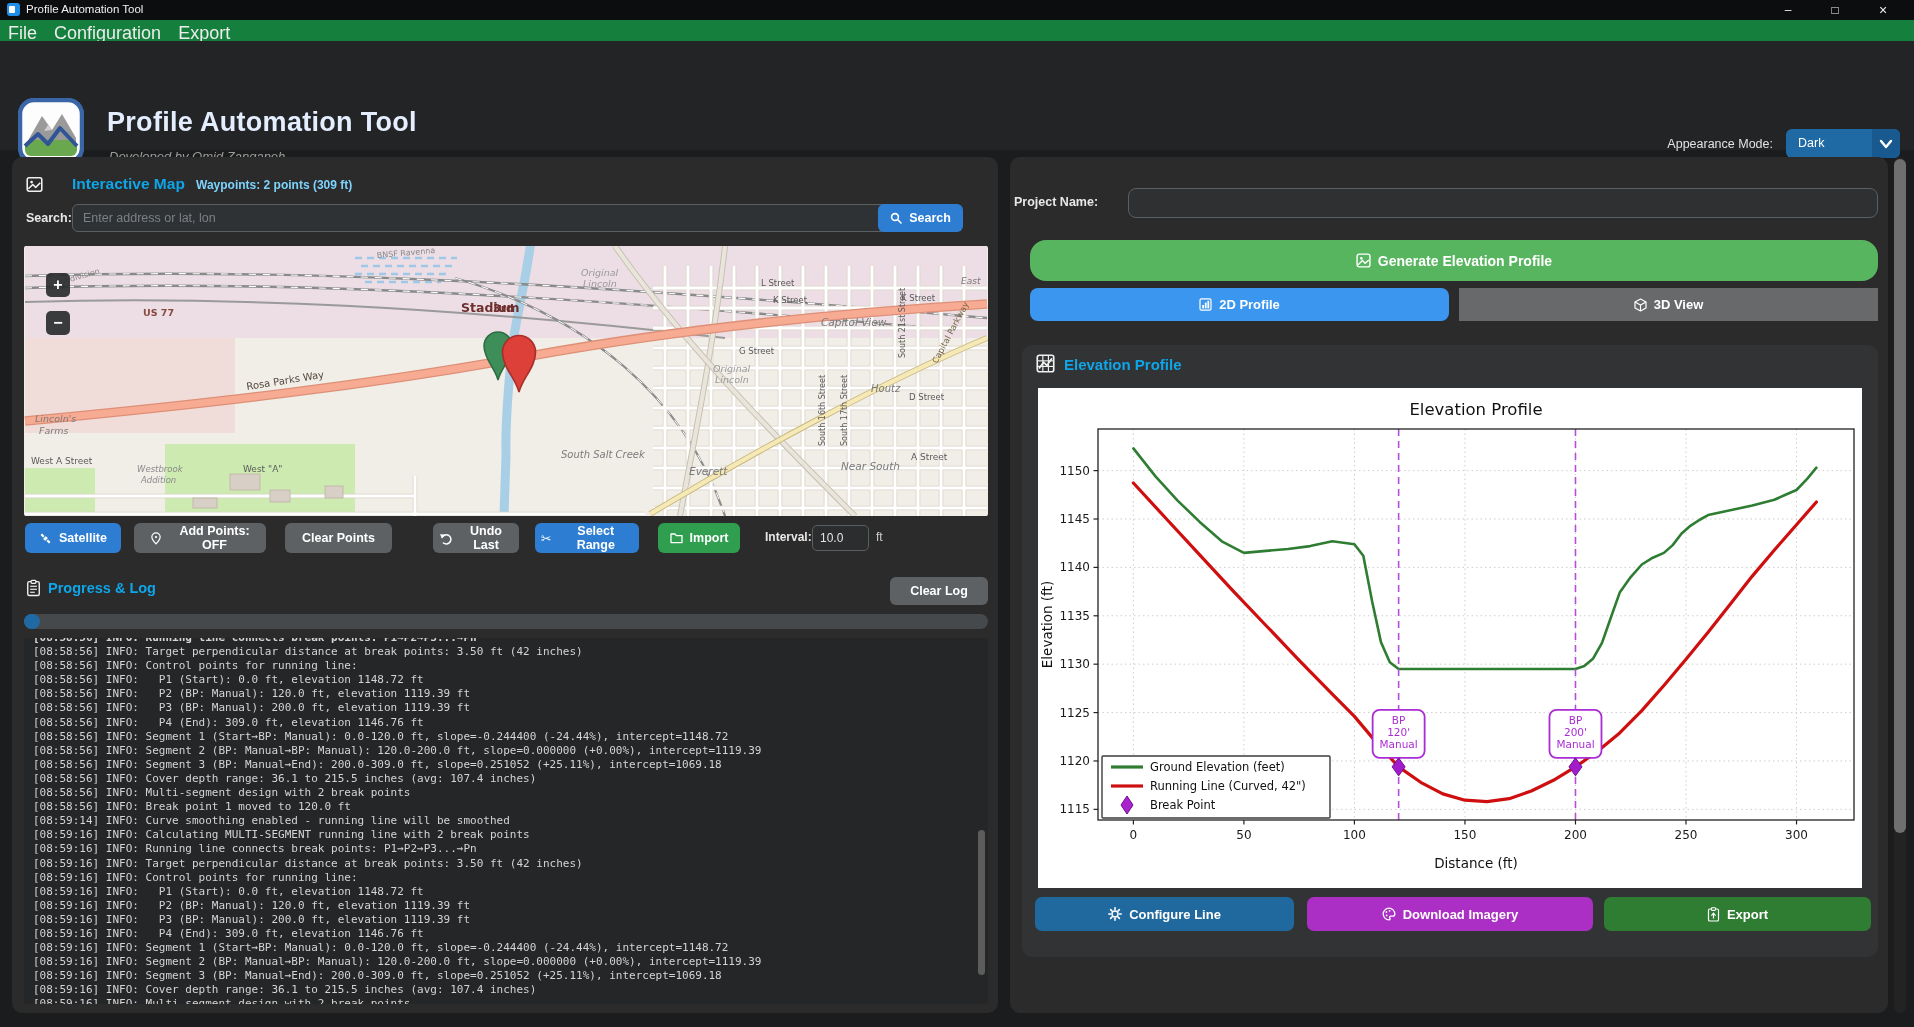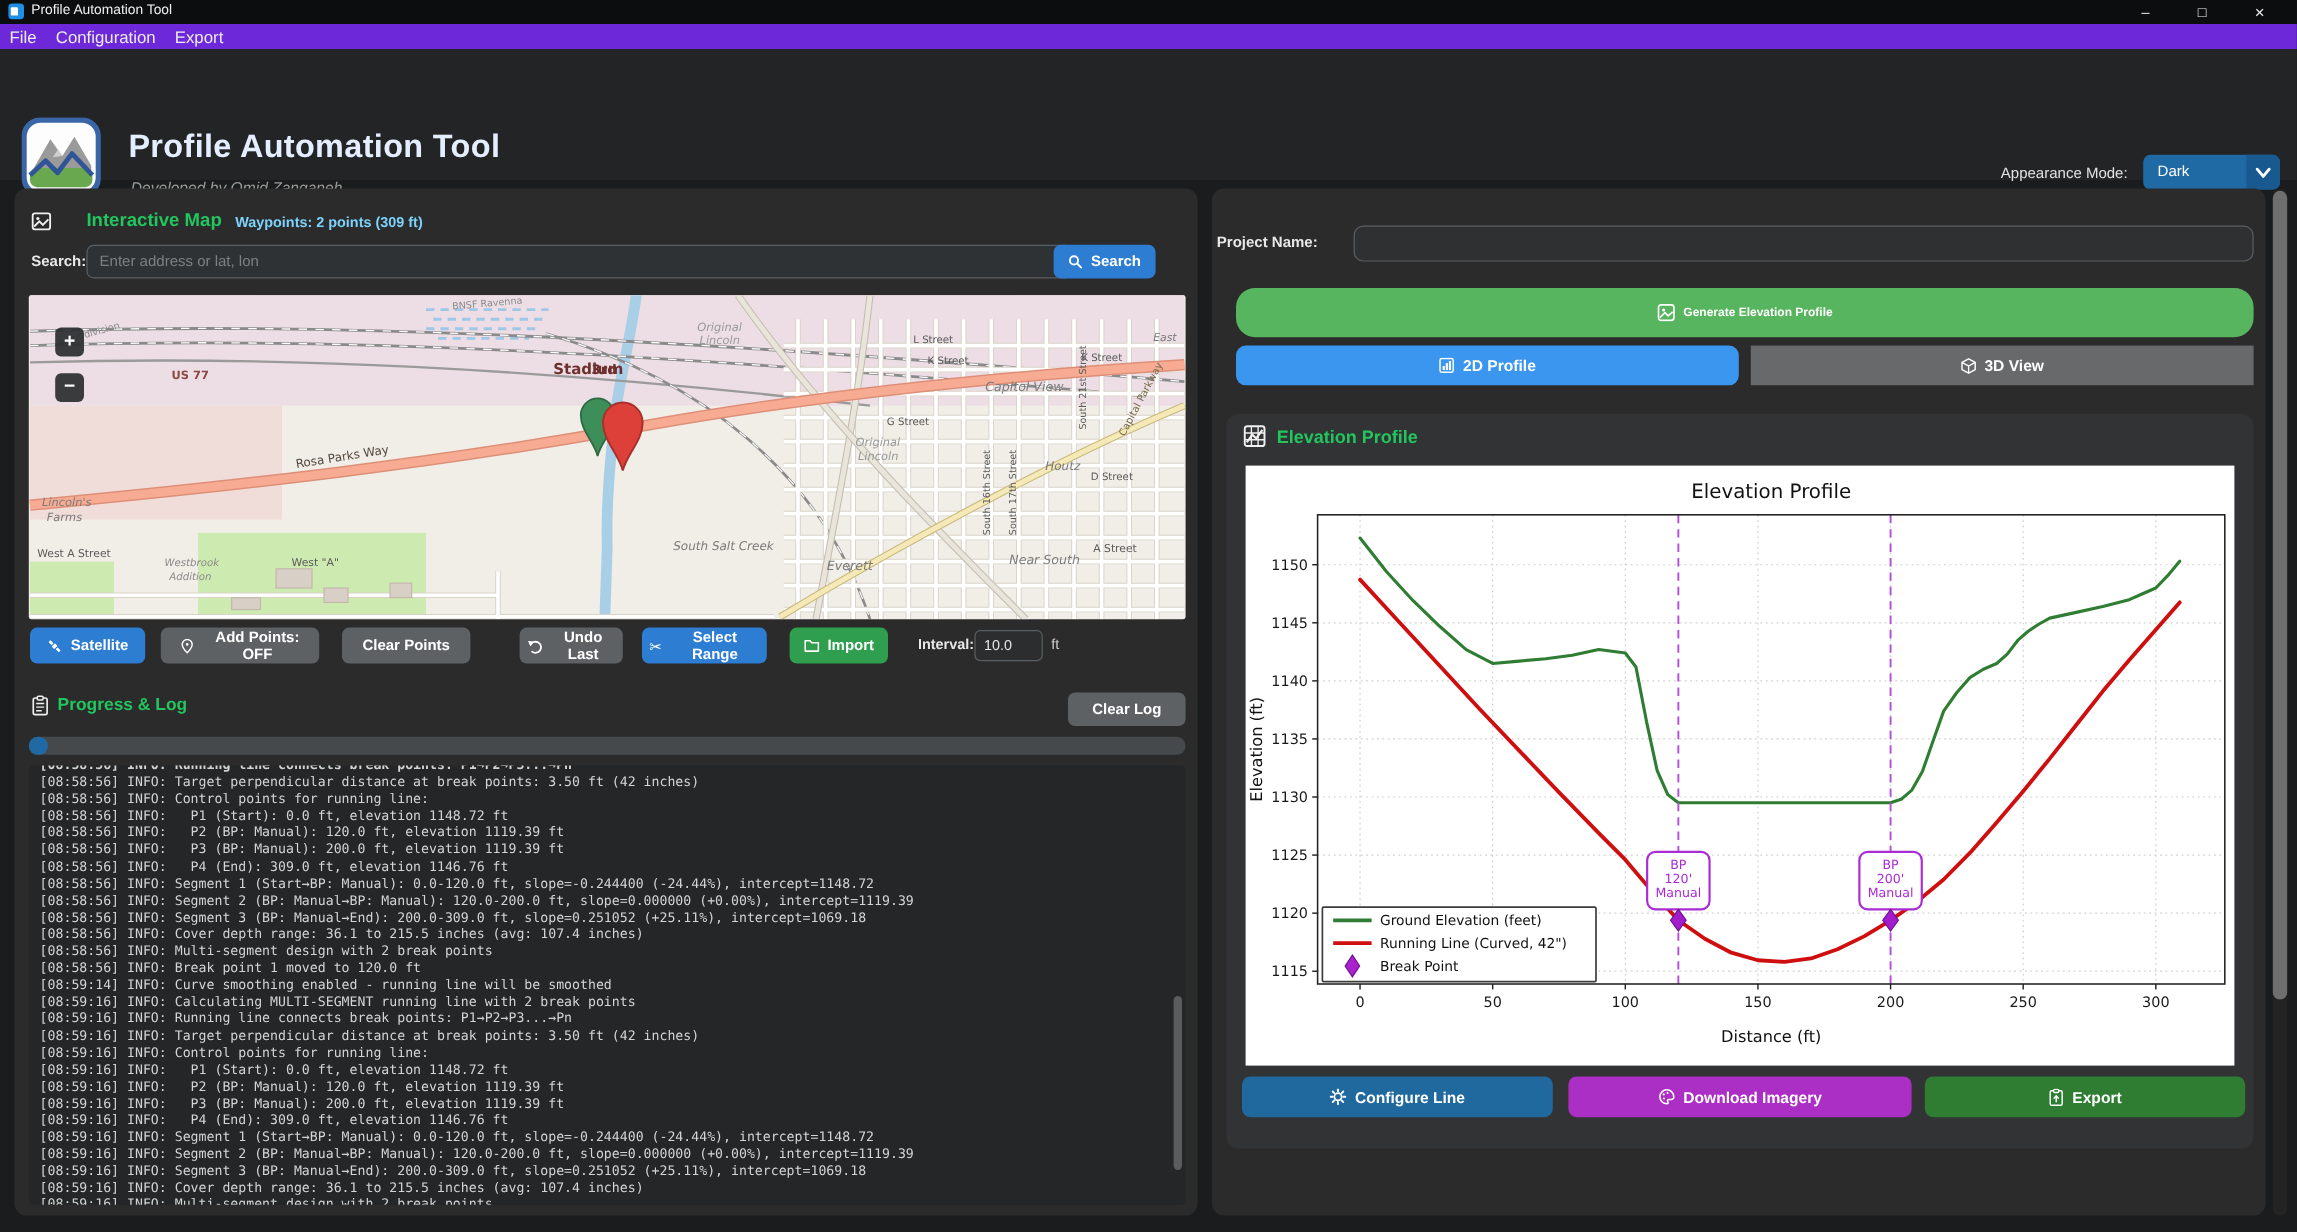--- a/index.html
+++ b/index.html
@@ -5,33 +5,33 @@
   html,body{margin:0;padding:0;width:1914px;height:1027px;overflow:hidden;
     background:#1b1c1d;font-family:"Liberation Sans",sans-serif;-webkit-font-smoothing:antialiased;}
   .abs{position:absolute;}
   
   #titlebar{position:absolute;left:0;top:0;width:1914px;height:20px;background:#0b0d0f;color:#f0f0f0;}
   #titlebar .title-text{position:absolute;left:26px;top:3px;font-size:11.5px;}
   .app-icon{position:absolute;left:7px;top:3px;width:13px;height:13px;background:#1f8fe8;border-radius:3px;}
   .app-icon::after{content:"";position:absolute;left:2px;top:3px;width:6px;height:7px;background:#fff;border-radius:1px;}
   .win-btn{position:absolute;top:0;width:34px;height:20px;text-align:center;line-height:20px;font-size:12px;color:#eee;}
   
-  #menubar{position:absolute;left:0;top:20px;width:1914px;height:21px;background:#6d28d9;color:#ececec;font-size:14px;}
+  #menubar{position:absolute;left:0;top:20px;width:1914px;height:21px;background:#15803d;color:#ececec;font-size:18px;}
   #menubar span{display:inline-block;margin-top:3px;padding:0 6px;}
   
   #header{position:absolute;left:0;top:41px;width:1914px;height:109px;background:#232426;}
   .h-title{position:absolute;left:107px;top:66px;font-size:27px;font-weight:bold;color:#e4eeff;letter-spacing:.3px;}
   .h-sub{position:absolute;left:109px;top:108px;font-size:13px;font-style:italic;color:#9b9b9b;}
   .appearance-label{position:absolute;left:1630px;top:96px;width:143px;text-align:right;font-size:12.5px;color:#e2e2e2;}
   .appearance-dd{position:absolute;left:1786px;top:88px;width:114px;height:29px;background:#1f6aa5;border-radius:6px;color:#fff;font-size:12.5px;}
   .appearance-dd .dd-val{position:absolute;left:12px;top:7px;}
   .appearance-dd .dd-arrow{position:absolute;right:0;top:0;width:28px;height:29px;background:#185a8f;border-radius:0 6px 6px 0;}
   
   .panel{position:absolute;background:#2b2b2b;border-radius:10px;}
-  .sec-title{font-weight:bold;color:#22c55e;}
+  .sec-title{font-weight:bold;color:#0ea5e9;}
   
   .btn{position:absolute;display:flex;align-items:center;justify-content:center;gap:7px;border:none;
     border-radius:6px;color:#fff;font-weight:bold;font-size:12.5px;font-family:"Liberation Sans",sans-serif;cursor:pointer;}
   .b-blue{background:#2d7dd2}.b-lblue{background:#3a96ee}.b-dblue{background:#20699e}
   .b-gray{background:#5d6164}.b-gray2{background:#67696b}
   .b-green{background:#2f9e4f}.b-bgreen{background:#58b55f}.b-dgreen{background:#2e7d33}
   .b-purple{background:#ab2fc4}
   .field{position:absolute;background:#2f3234;border:1.5px solid #5a5f63;border-radius:6px;color:#e4e4e4;
     font-size:12.5px;font-family:"Liberation Sans",sans-serif;padding:0 10px;outline:none;box-sizing:border-box;}
   .field::placeholder{color:#7b8085;}
@@ -350,21 +350,21 @@
     <div class="log-line">[08:59:16] INFO: Cover depth range: 36.1 to 215.5 inches (avg: 107.4 inches)</div>
     <div class="log-line">[08:59:16] INFO: Multi-segment design with 2 break points</div>
   </div>
 <div class="vscroll" style="left:978px;top:830px;width:7px;height:145px;"></div>
 
 <div class="panel" style="left:1010px;top:157px;width:878px;height:856px;"></div>
 
 <span class="lab" style="left:974px;top:195px;padding-left:40px;">Project Name:</span>
 <input class="field" style="left: 1128px; top: 188px; width: 750px; height: 30px; border-radius: 8px; background: rgb(46, 48, 50);" value="">
 
-<button class="btn b-bgreen" style="left:1030px;top:240px;width:848px;height:41px;border-radius:16px;font-size:10px;">
+<button class="btn b-bgreen" style="left:1030px;top:240px;width:848px;height:41px;border-radius:16px;font-size:14px;">
   <svg class="icon" width="15" height="15" viewBox="0 0 14 14">
     <rect x="1" y="1" width="12" height="12" rx="2" fill="none" stroke="#fff" stroke-width="1.3"></rect>
     <circle cx="5" cy="5" r="1.2" fill="#fff"></circle>
       <polyline points="2,11 6,7 8.5,9.5 12,6.5" fill="none" stroke="#fff" stroke-width="1.3"></polyline>
   </svg>
   <span>Generate Elevation Profile</span>
 </button>
 
 <button class="btn b-lblue" style="left:1030px;top:288px;width:419px;height:33px;border-radius:8px;font-size:13px;">
   <svg class="icon" width="13" height="13" viewBox="0 0 13 13">

